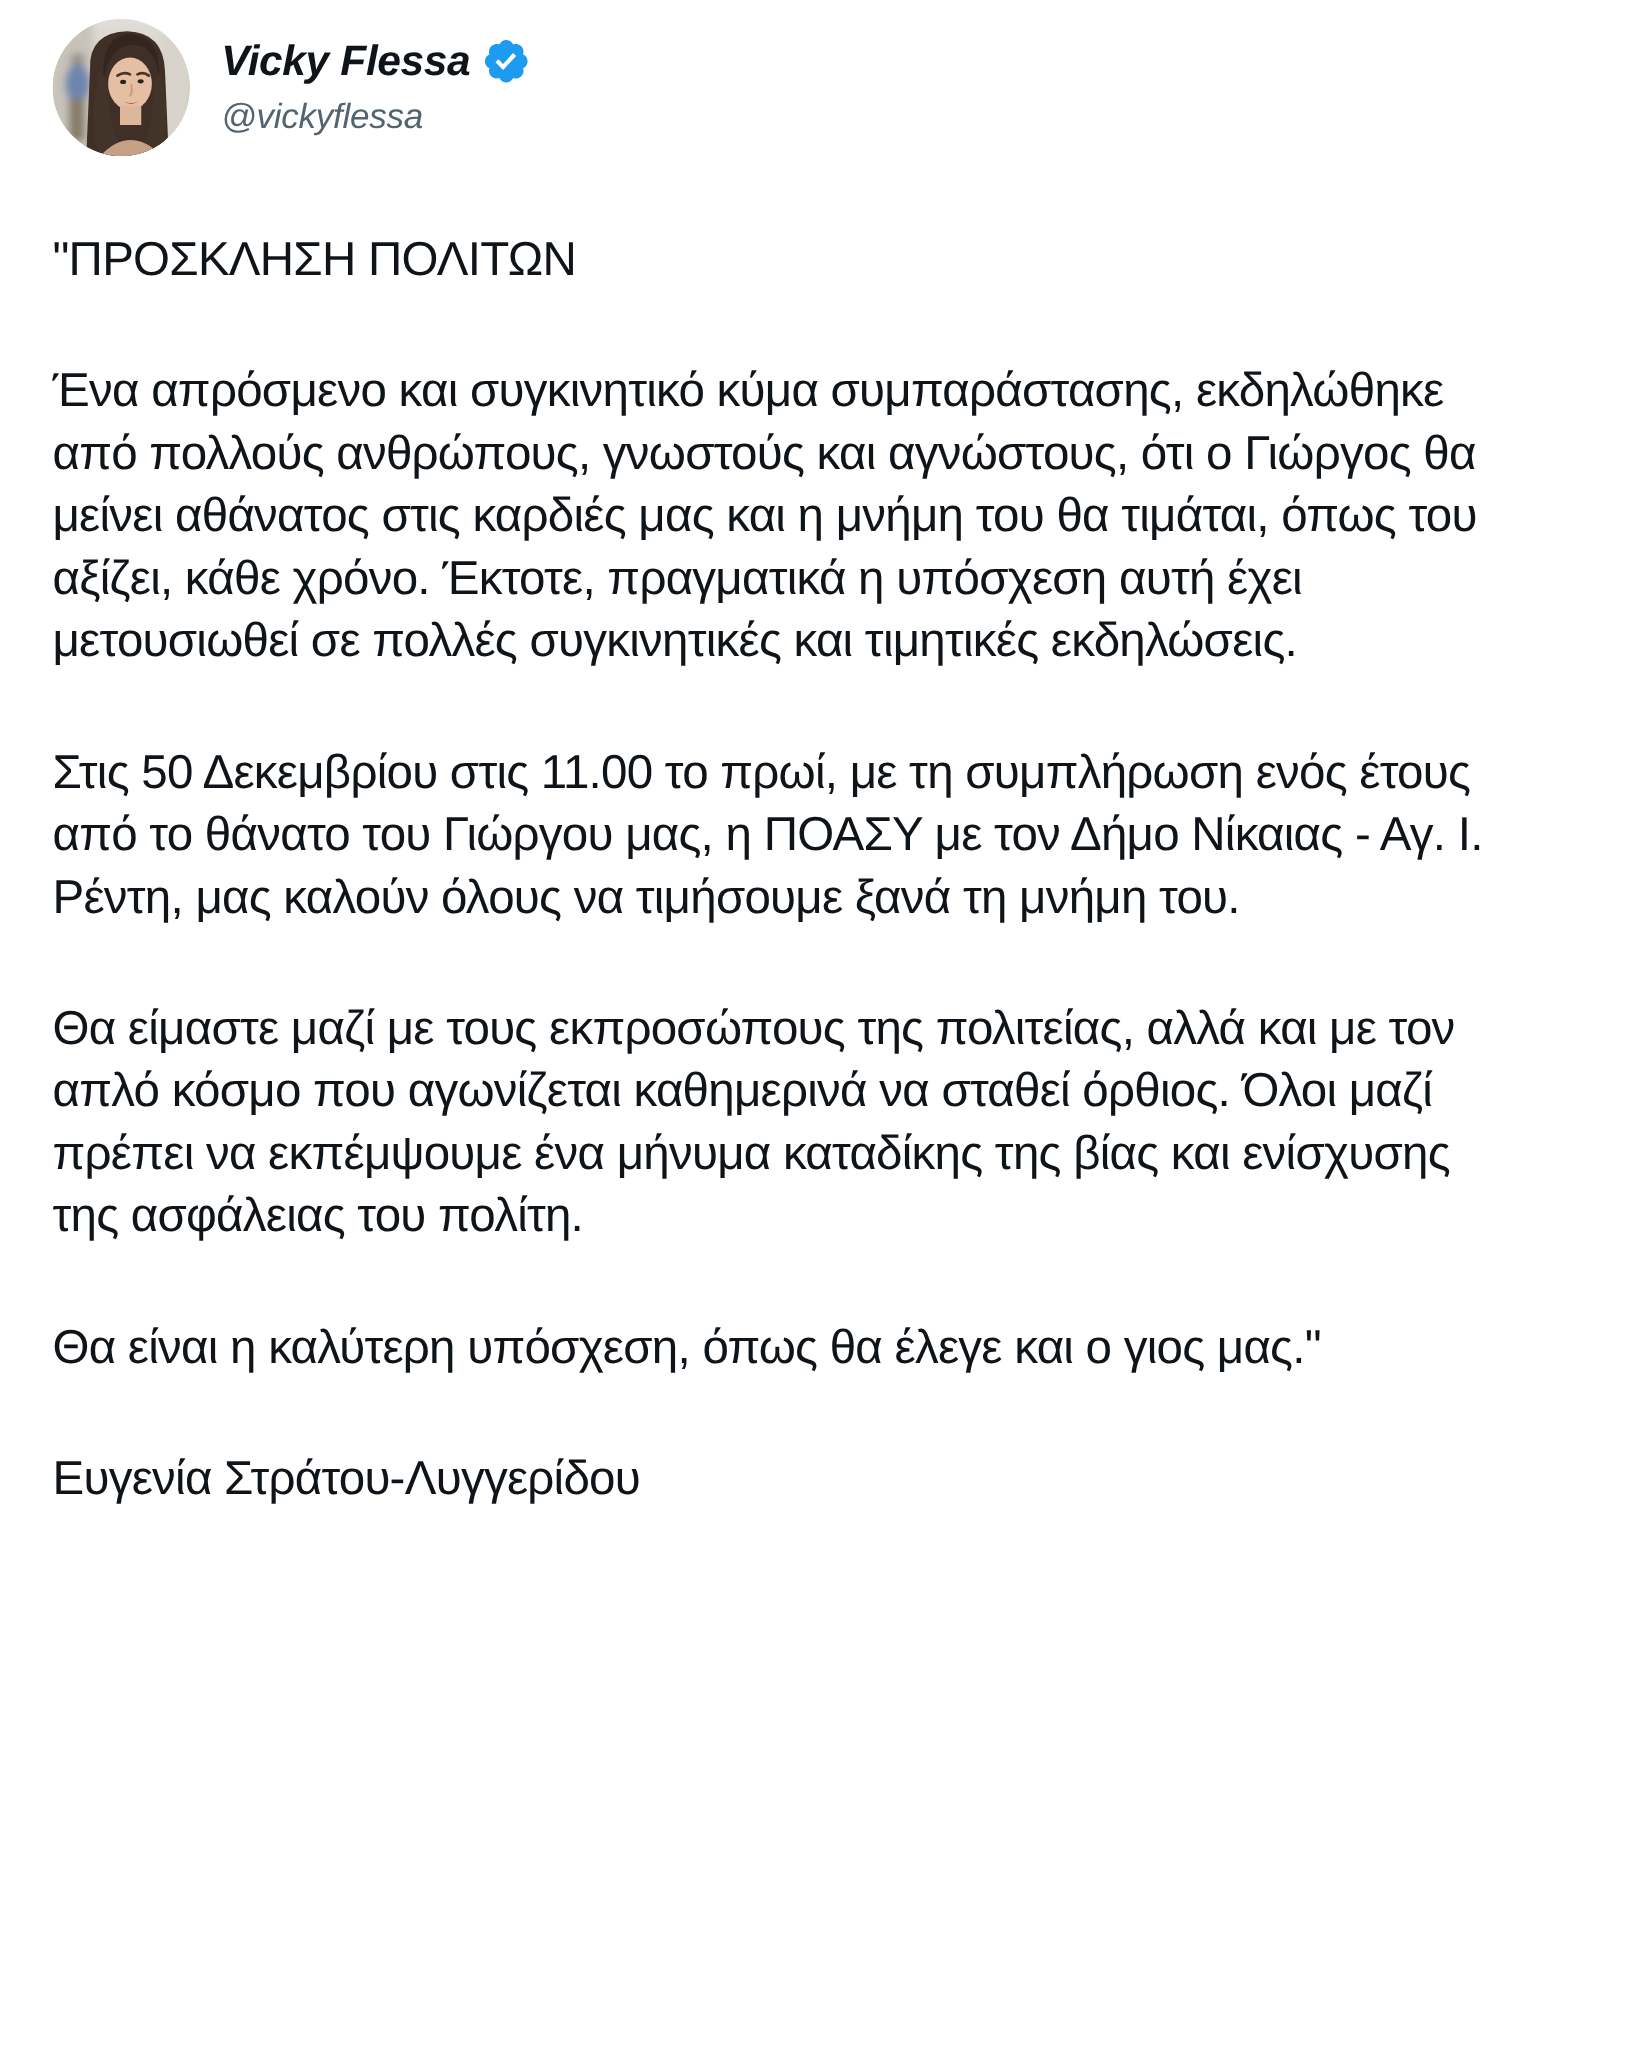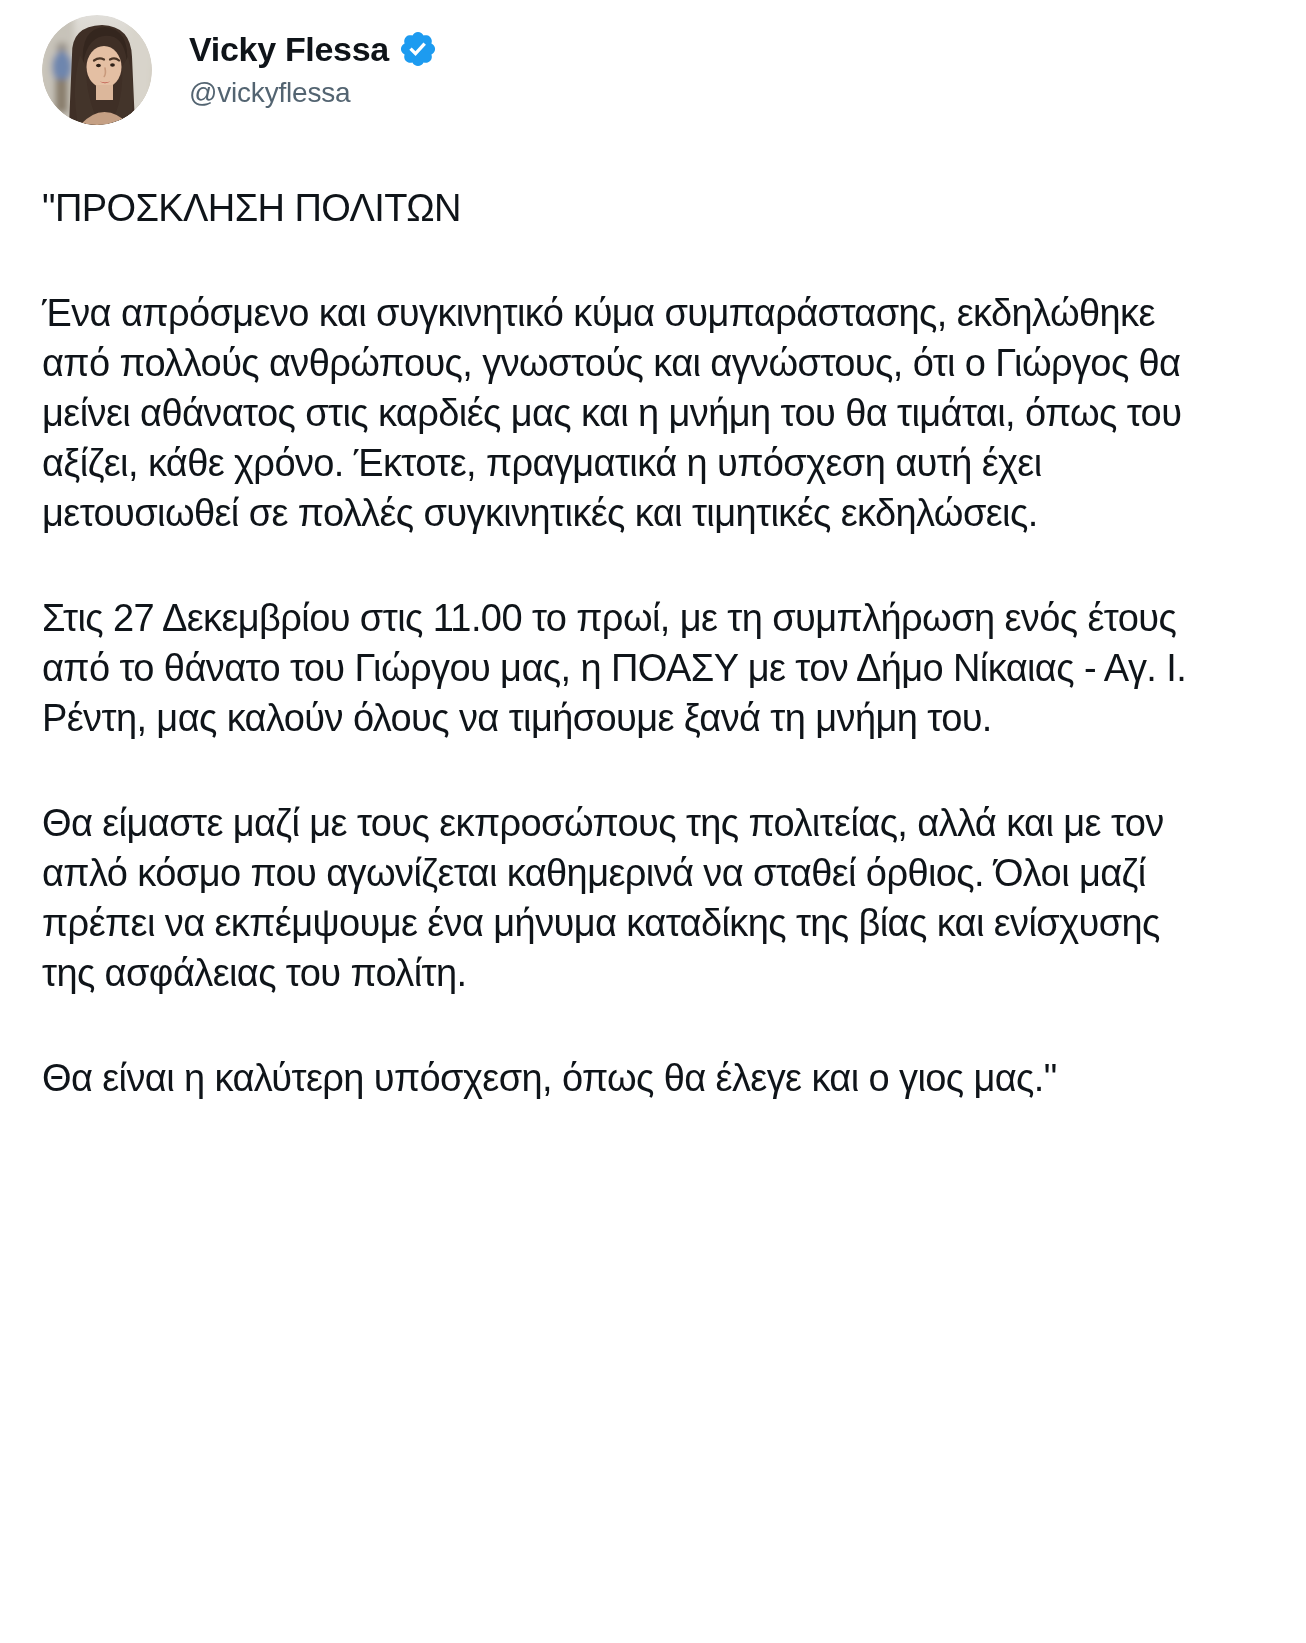--- a/index.html
+++ b/index.html
@@ -12,21 +12,21 @@
   }
   .tweet { padding: 15px 40px 0 42px; }
 
   
   .header { display: flex; align-items: flex-start; }
   .avatar {
     width: 110px; height: 110px; border-radius: 50%;
     overflow: hidden; flex: 0 0 auto; cursor: pointer;
   }
   .avatar svg { display: block; width: 110px; height: 110px; }
-  .id-block { margin-left: 37px; padding-top: 13px; }
+  .id-block { margin-left: 25px; padding-top: 13px; font-style: italic; }
   .name-row { display: flex; align-items: center; }
   .display-name {
     font-size: 34px; font-weight: bold; color: #0f1419;
     letter-spacing: -0.3px; line-height: 42px; cursor: pointer;
   }
   .verified { width: 40px; height: 40px; margin-left: 9px; }
   .verified svg { display: block; width: 40px; height: 40px; }
   .handle {
     font-size: 28px; color: #536471; line-height: 40px;
     margin-top: 3px; letter-spacing: -0.2px; cursor: pointer;
@@ -105,23 +105,24 @@
 
   </div>
 
   <div class="body-text">
     <div class="para">"ΠΡΟΣΚΛΗΣΗ ΠΟΛΙΤΩΝ</div>
     <div class="para">Ένα απρόσμενο και συγκινητικό κύμα συμπαράστασης, εκδηλώθηκε
 από πολλούς ανθρώπους, γνωστούς και αγνώστους, ότι ο Γιώργος θα
 μείνει αθάνατος στις καρδιές μας και η μνήμη του θα τιμάται, όπως του
 αξίζει, κάθε χρόνο. Έκτοτε, πραγματικά η υπόσχεση αυτή έχει
 μετουσιωθεί σε πολλές συγκινητικές και τιμητικές εκδηλώσεις.</div>
-    <div class="para">Στις 27 Δεκεμβρίου στις 11.00 το πρωί, με τη συμπλήρωση ενός έτους
+    <div class="para">Στις 50 Δεκεμβρίου στις 11.00 το πρωί, με τη συμπλήρωση ενός έτους
 από το θάνατο του Γιώργου μας, η ΠΟΑΣΥ με τον Δήμο Νίκαιας - Αγ. Ι.
 Ρέντη, μας καλούν όλους να τιμήσουμε ξανά τη μνήμη του.</div>
     <div class="para">Θα είμαστε μαζί με τους εκπροσώπους της πολιτείας, αλλά και με τον
 απλό κόσμο που αγωνίζεται καθημερινά να σταθεί όρθιος. Όλοι μαζί
 πρέπει να εκπέμψουμε ένα μήνυμα καταδίκης της βίας και ενίσχυσης
 της ασφάλειας του πολίτη.</div>
     <div class="para">Θα είναι η καλύτερη υπόσχεση, όπως θα έλεγε και ο γιος μας."</div>
+    <div class="para">Ευγενία Στράτου-Λυγγερίδου</div>
   </div>
 
 </div>
 
 </body></html>

